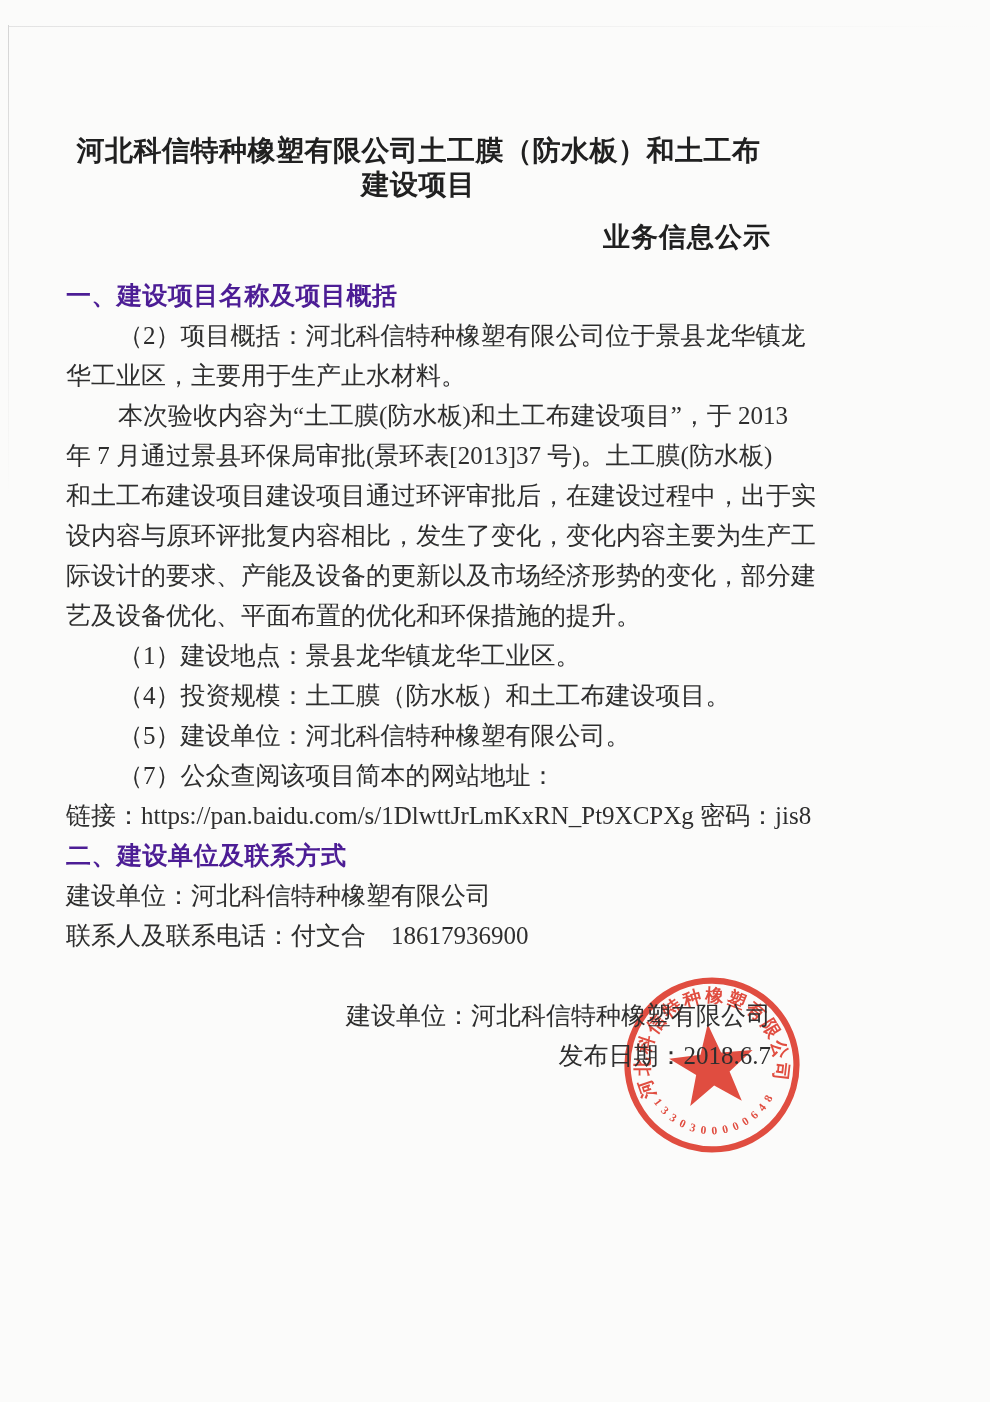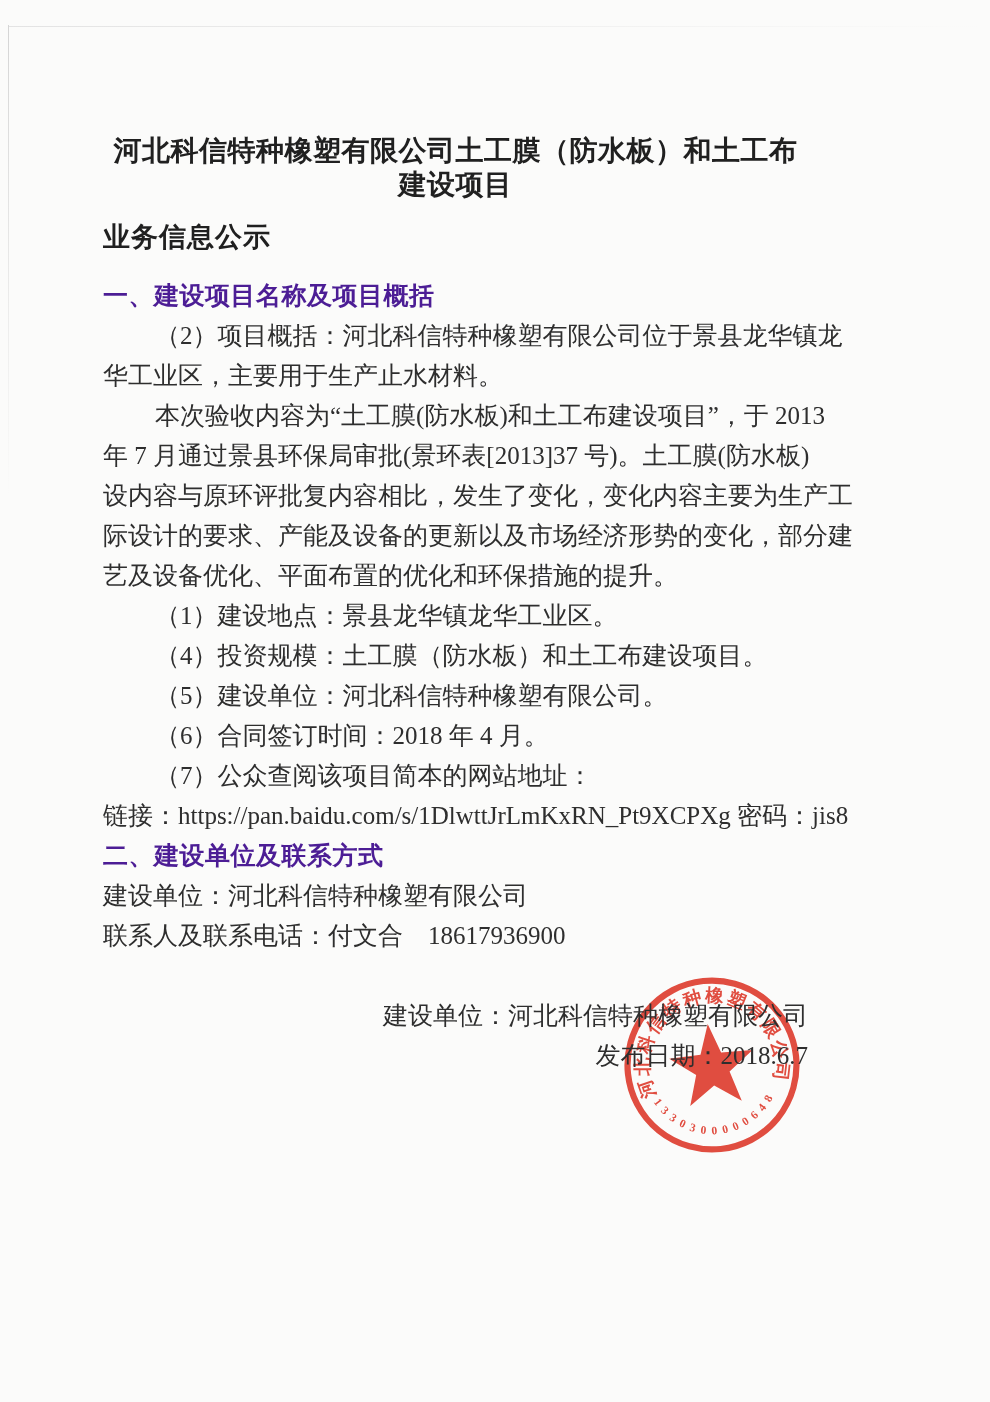--- a/index.html
+++ b/index.html
@@ -17,31 +17,31 @@
     position:absolute; left:8px; top:25px; width:1px; height:470px;
     background:linear-gradient(#d5d5d5, rgba(213,213,213,0)); z-index:0;
   }
   .scan-edge-top {
     position:absolute; left:8px; top:26px; width:974px; height:1px;
     background:linear-gradient(90deg, #e3e3e3, rgba(227,227,227,0)); z-index:0;
   }
 
   .content {
     position:relative; z-index:2;
-    margin-left:103px; width:705px;
+    margin-left:66px; width:705px;
     padding-top:134px;
     color:#2e2e2e;
   }
 
   .doc-title {
     text-align:center; font-weight:bold; font-size:28px; line-height:34px;
     color:#202020; letter-spacing:0.5px;
   }
   .doc-subtitle {
-    text-align:left; font-weight:bold; font-size:27px; line-height:34px;
+    text-align:right; font-weight:bold; font-size:27px; line-height:34px;
     margin-top:18px; color:#202020; letter-spacing:1px;
   }
 
   .doc-lines { margin-top:22px; }
   .doc-line {
     margin:0; height:40px; line-height:40px;
     font-size:25px; white-space:nowrap; color:#2e2e2e;
   }
   .style-heading { font-weight:bold; color:#4c1d95; letter-spacing:0.5px; }
   .style-indent { padding-left:52px; }
@@ -87,27 +87,27 @@
   <div class="content">
     <div class="doc-title">河北科信特种橡塑有限公司土工膜（防水板）和土工布建设项目</div>
     <div class="doc-subtitle">业务信息公示</div>
 
     <div class="doc-lines">
         <p class="doc-line style-heading">一、建设项目名称及项目概括</p>
         <p class="doc-line style-indent-fill">（2）项目概括：河北科信特种橡塑有限公司位于景县龙华镇龙</p>
         <p class="doc-line style-flush">华工业区，主要用于生产止水材料。</p>
         <p class="doc-line style-indent-fill">本次验收内容为“土工膜(防水板)和土工布建设项目”，于 2013</p>
         <p class="doc-line style-fill">年 7 月通过景县环保局审批(景环表[2013]37 号)。土工膜(防水板)</p>
+        <p class="doc-line style-fill">和土工布建设项目建设项目通过环评审批后，在建设过程中，出于实</p>
         <p class="doc-line style-fill">设内容与原环评批复内容相比，发生了变化，变化内容主要为生产工</p>
         <p class="doc-line style-fill">际设计的要求、产能及设备的更新以及市场经济形势的变化，部分建</p>
         <p class="doc-line style-flush">艺及设备优化、平面布置的优化和环保措施的提升。</p>
         <p class="doc-line style-indent">（1）建设地点：景县龙华镇龙华工业区。</p>
         <p class="doc-line style-indent">（4）投资规模：土工膜（防水板）和土工布建设项目。</p>
         <p class="doc-line style-indent">（5）建设单位：河北科信特种橡塑有限公司。</p>
-        <p class="doc-line style-indent">（6）合同签订时间：2018 年 4 月。</p>
         <p class="doc-line style-indent">（7）公众查阅该项目简本的网站地址：</p>
         <p class="doc-line style-flush">链接：https://pan.baidu.com/s/1DlwttJrLmKxRN_Pt9XCPXg 密码：jis8</p>
         <p class="doc-line style-heading">二、建设单位及联系方式</p>
         <p class="doc-line style-flush">建设单位：河北科信特种橡塑有限公司</p>
         <p class="doc-line style-flush">联系人及联系电话：付文合　18617936900</p>
       </div>
 
     <div class="footer">
       <p>建设单位：河北科信特种橡塑有限公司</p>
       <p>发布日期：2018.6.7</p>

